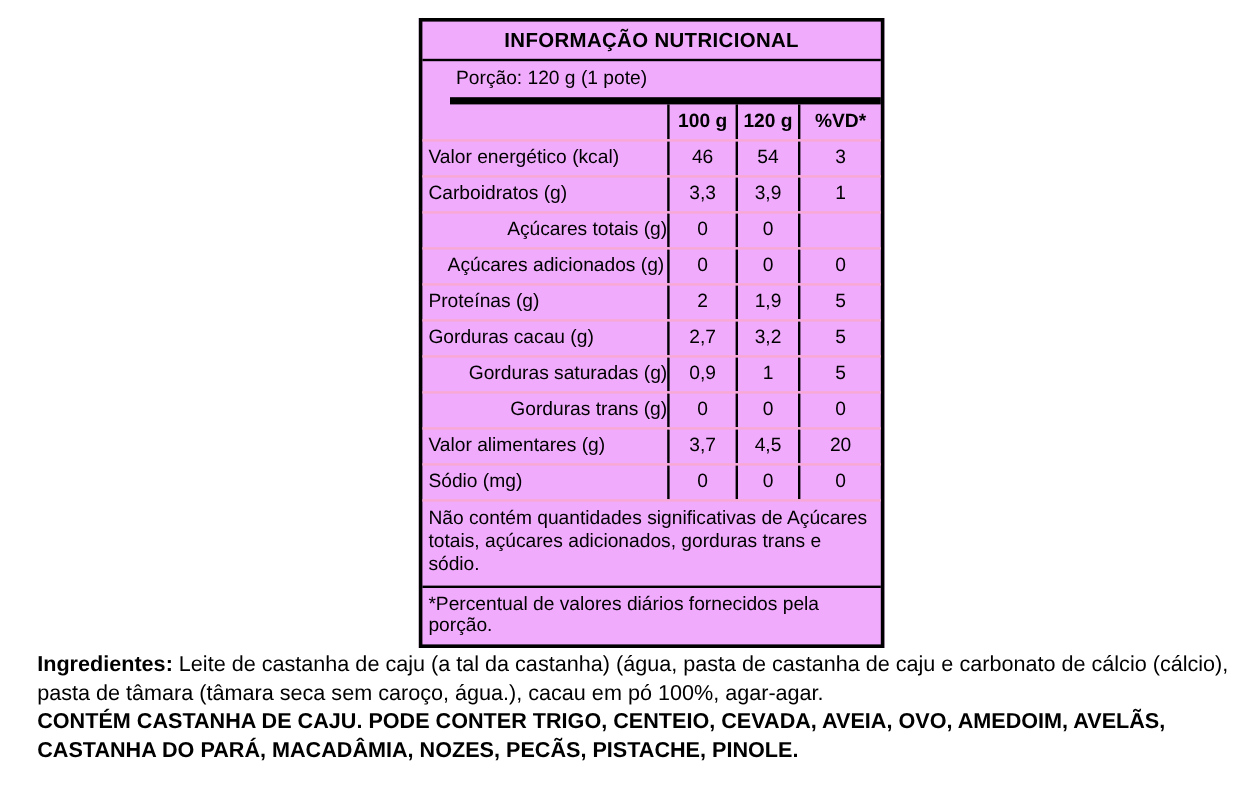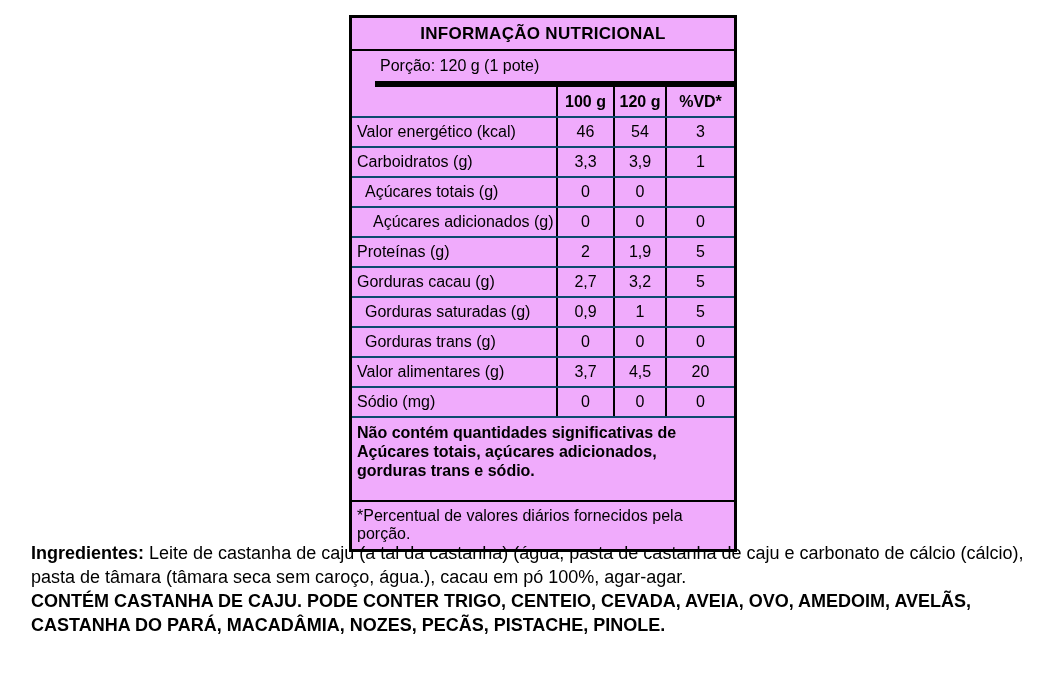--- a/index.html
+++ b/index.html
@@ -38,36 +38,35 @@
     width: 100%;
     border-collapse: collapse;
     table-layout: fixed;
     font-size: 16px;
   }
   table.nutri-table col.c-label { width: 205px; }
   table.nutri-table col.c-100   { width: 57px; }
   table.nutri-table col.c-120   { width: 52px; }
   table.nutri-table th, table.nutri-table td {
     height: 30px;
-    border-bottom: 2px solid #0c4a6e;
+    border-bottom: 2px solid #f9a8d4;
     font-weight: normal;
     vertical-align: middle;
   }
   table.nutri-table th { font-weight: bold; }
   table.nutri-table th + th,
   table.nutri-table td + td { border-left: 2px solid #000; }
   .lbl { text-align: left; padding-left: 5px; }
-  .lbl.indent-1 { padding-left: 13px; }
+  .lbl.indent-1 { padding-left: 13px; text-align: right; }
   .lbl.indent-2 { padding-left: 21px; }
   .val { text-align: center; }
   .note-row {
-    padding: 5px 6px 20px 5px;
+    padding: 5px 6px 8px 5px;
     line-height: 19px;
     border-bottom: 2px solid #000;
-    font-weight: bold;
   }
   .footnote-row {
     font-size: 16px;
     padding: 5px 5px 6px 5px;
   }
 
   
   .ingredients-block {
     position: absolute;
     left: 31px; top: 541px;

